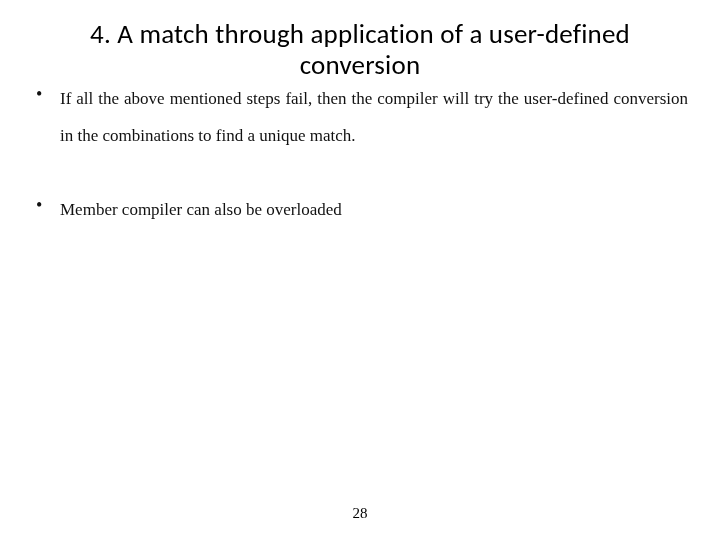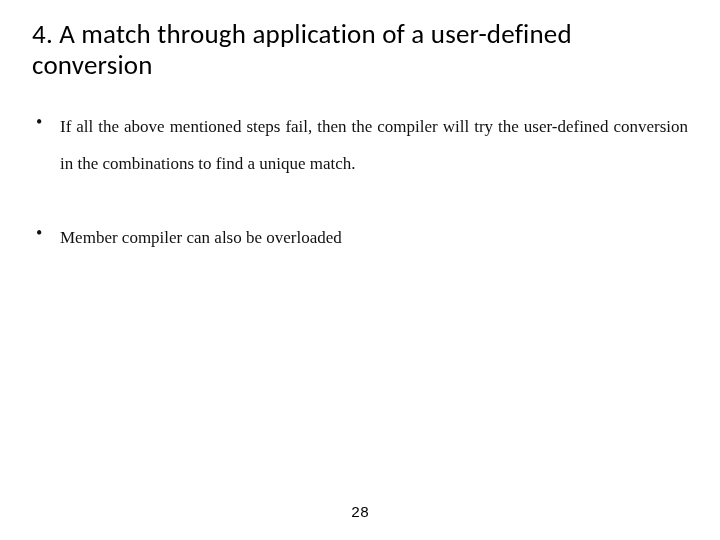--- a/index.html
+++ b/index.html
@@ -5,24 +5,23 @@
   * { margin: 0; padding: 0; box-sizing: border-box; }
   html, body { width: 720px; height: 540px; background: #fff; font-family: Calibri, "Segoe UI", sans-serif; color: #000; }
   .slide {
     width: 720px;
     height: 540px;
     position: relative;
     padding: 18px 32px 0 32px;
   }
   .title {
     font-size: 27px;
-    text-align: left;
+    text-align: center;
     line-height: 1.15;
     font-weight: 400;
-    margin-bottom: 28px;
     letter-spacing: 0.2px;
   }
   .body {
     font-family: Garamond, "Times New Roman", Georgia, serif;
     font-size: 17px;
     color: #111;
   }
   .bullet-item {
     display: flex;
     align-items: flex-start;
@@ -40,21 +39,21 @@
     flex: 1 1 auto;
     line-height: 2.2;
   }
   .justify { text-align: justify; }
   .page-number {
     position: absolute;
     left: 0;
     right: 0;
     bottom: 18px;
     text-align: center;
-    font-family: Liberation Mono, monospace;
+    font-family: Liberation Serif, serif;
     font-size: 15px;
     color: #000;
   }
 </style>
 </head>
 <body>
 
 <div class="slide">
 
   <h1 class="title">4. A match through application of a user-defined conversion</h1>

